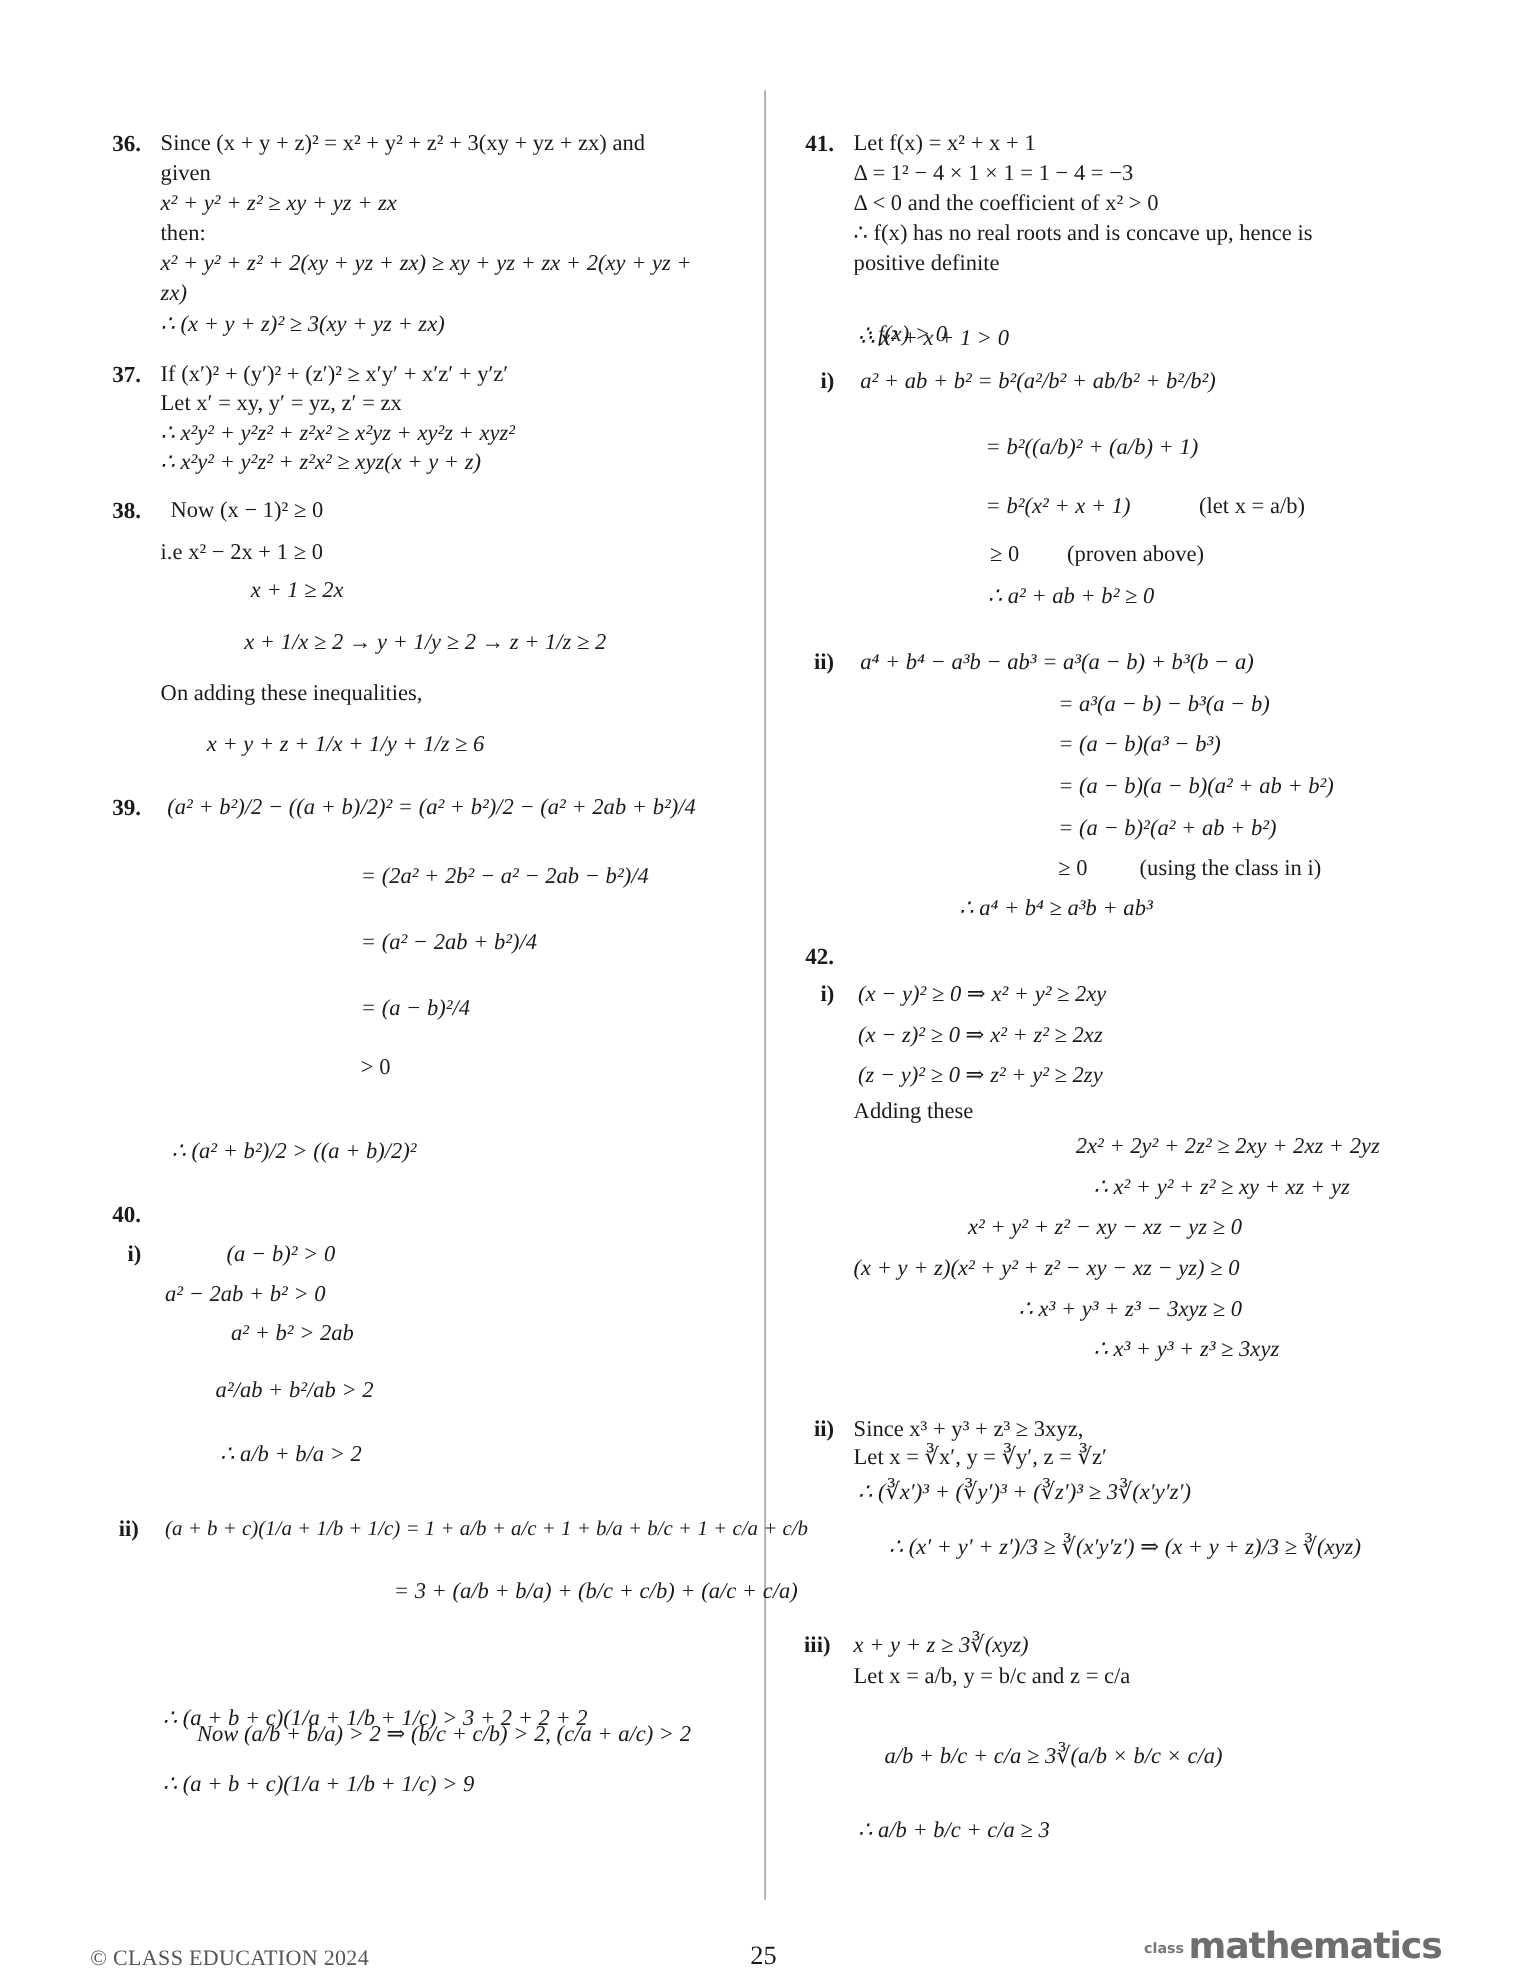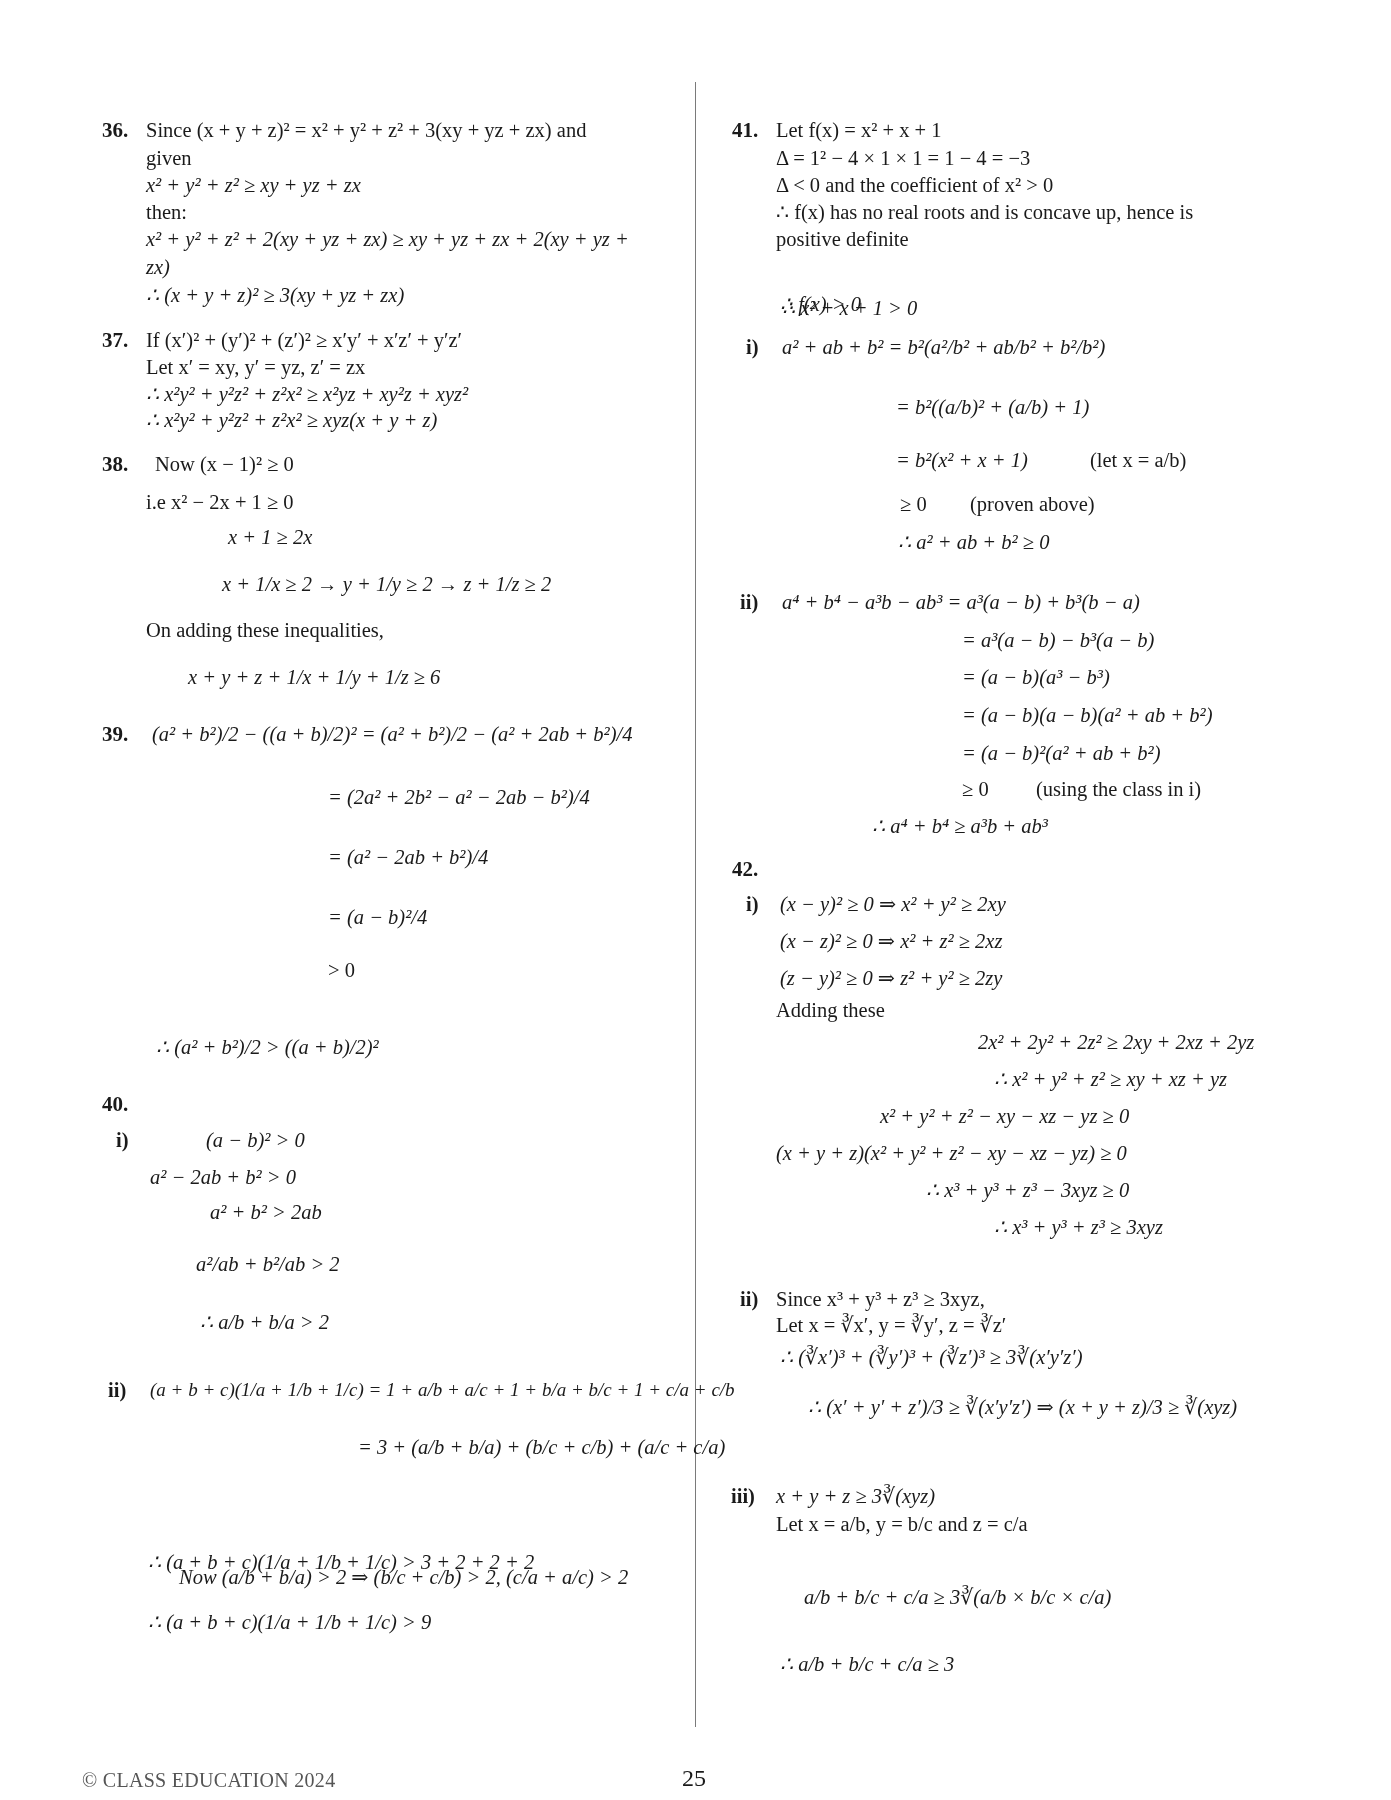--- a/index.html
+++ b/index.html
@@ -133,13 +133,21 @@
 
     <div class="sub" style="left:731px; top:1484px;">iii)</div>
     <div class="line m" style="left:776px; top:1484px;text-align:right;">x + y + z ≥ 3∛(xyz)</div>
     <div class="line" style="left:776px; top:1512px;">Let x = a/b, y = b/c and z = c/a</div>
     <div class="line m" style="left:804px; top:1585px;">a/b + b/c + c/a ≥ 3∛(a/b × b/c × c/a)</div>
     <div class="line m" style="left:780px; top:1652px;">∴ a/b + b/c + c/a ≥ 3</div>
   </div>
 
   <div class="footer-left">© CLASS EDUCATION 2024</div>
   <div class="footer-page">25</div>
+  <div class="logo">
+    <span class="logo-class">class</span>
+    <svg class="logo-swoosh" viewBox="0 0 14 32">
+      <path d="M1 30 C 8 26, 10 16, 10 4" stroke="#8a8a8a" stroke-width="3" fill="none"></path>
+      <path d="M6 7 L10 1 L13 8 Z" fill="#8a8a8a"></path>
+    </svg>
+    <span class="logo-math">mathematics</span>
+  </div>
 </div>
 
 </body></html>

